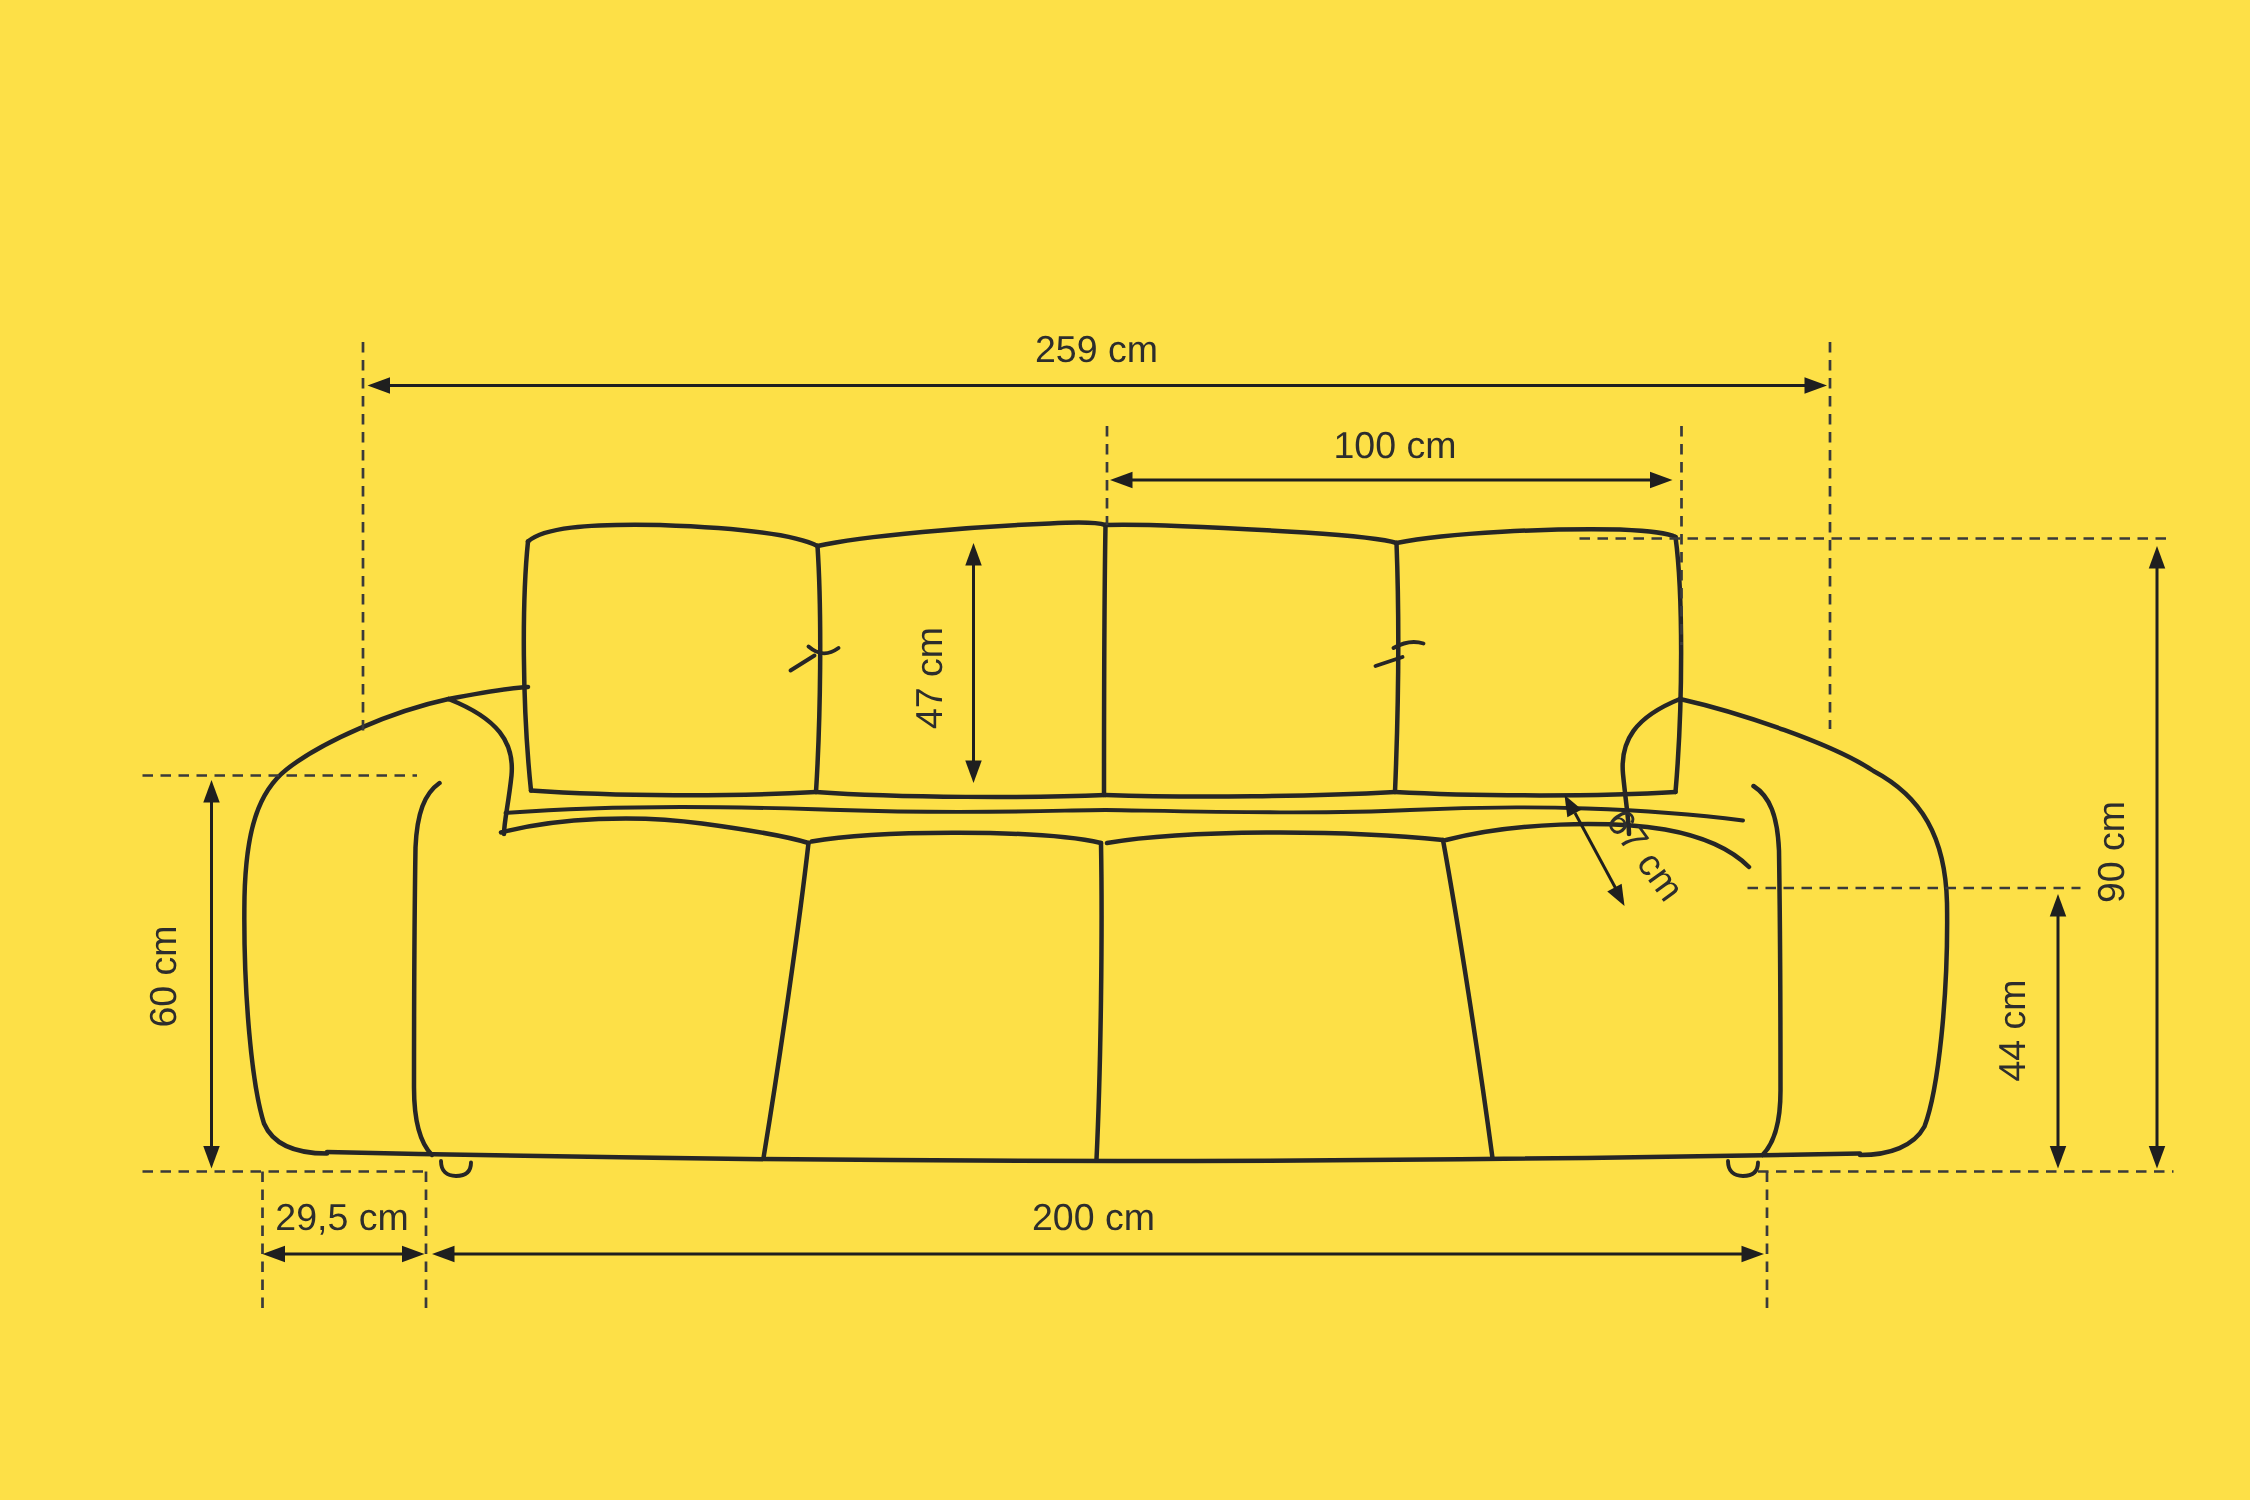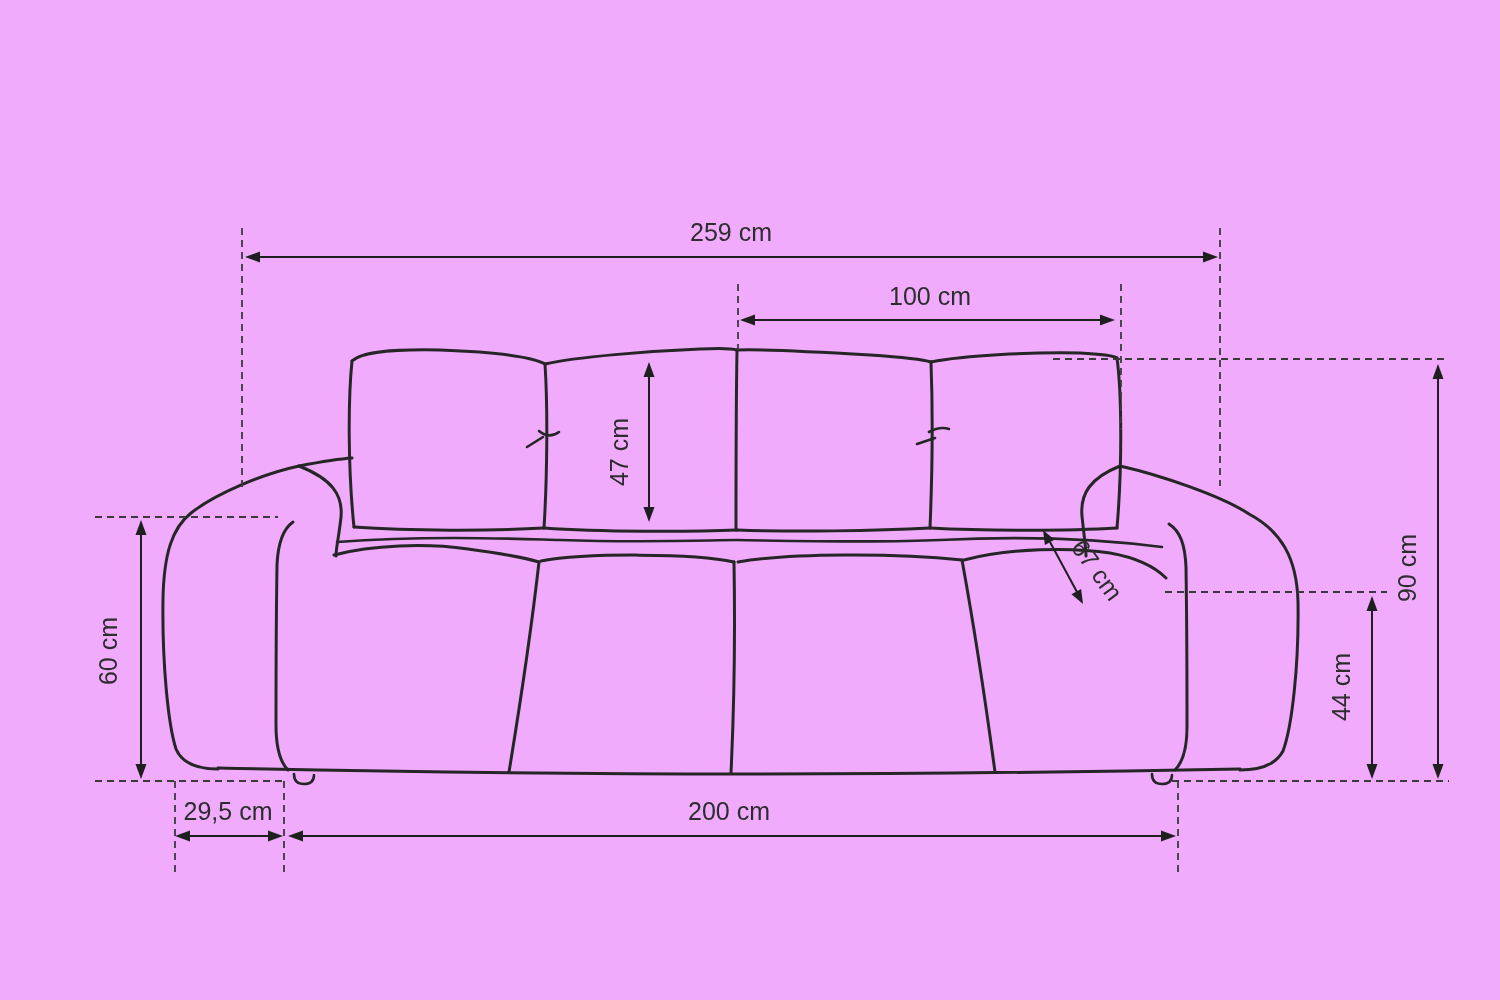--- a/index.html
+++ b/index.html
@@ -7,21 +7,21 @@
     padding: 0;
     background: #ffffff;
     width: 1500px;
     height: 1000px;
     font-family: "Liberation Sans", sans-serif;
   }
   .diagram-wrap {
     position: relative;
     width: 1500px;
     height: 1000px;
-    background: #f0abfc;
+    background: #fde047;
     overflow: hidden;
   }
   svg { display: block; }
   .sofa-line {
     fill: none;
     stroke: #262626;
     stroke-width: 3;
     stroke-linecap: round;
     stroke-linejoin: round;
   }

